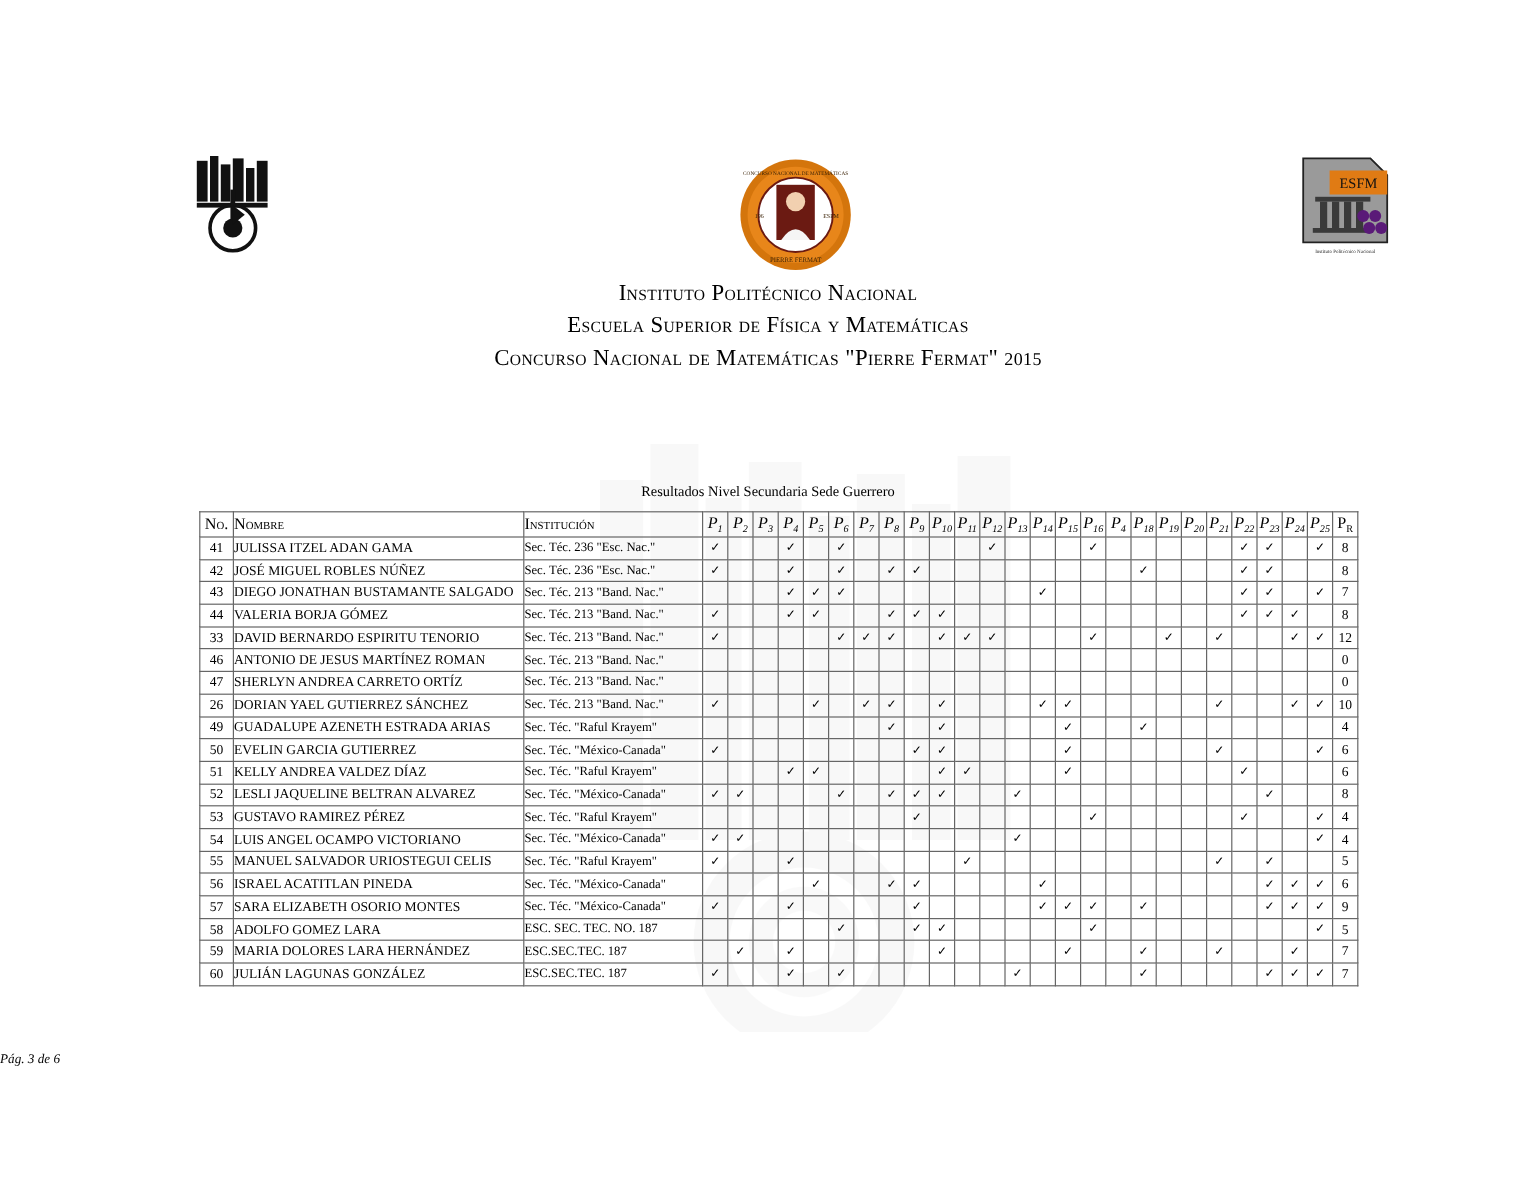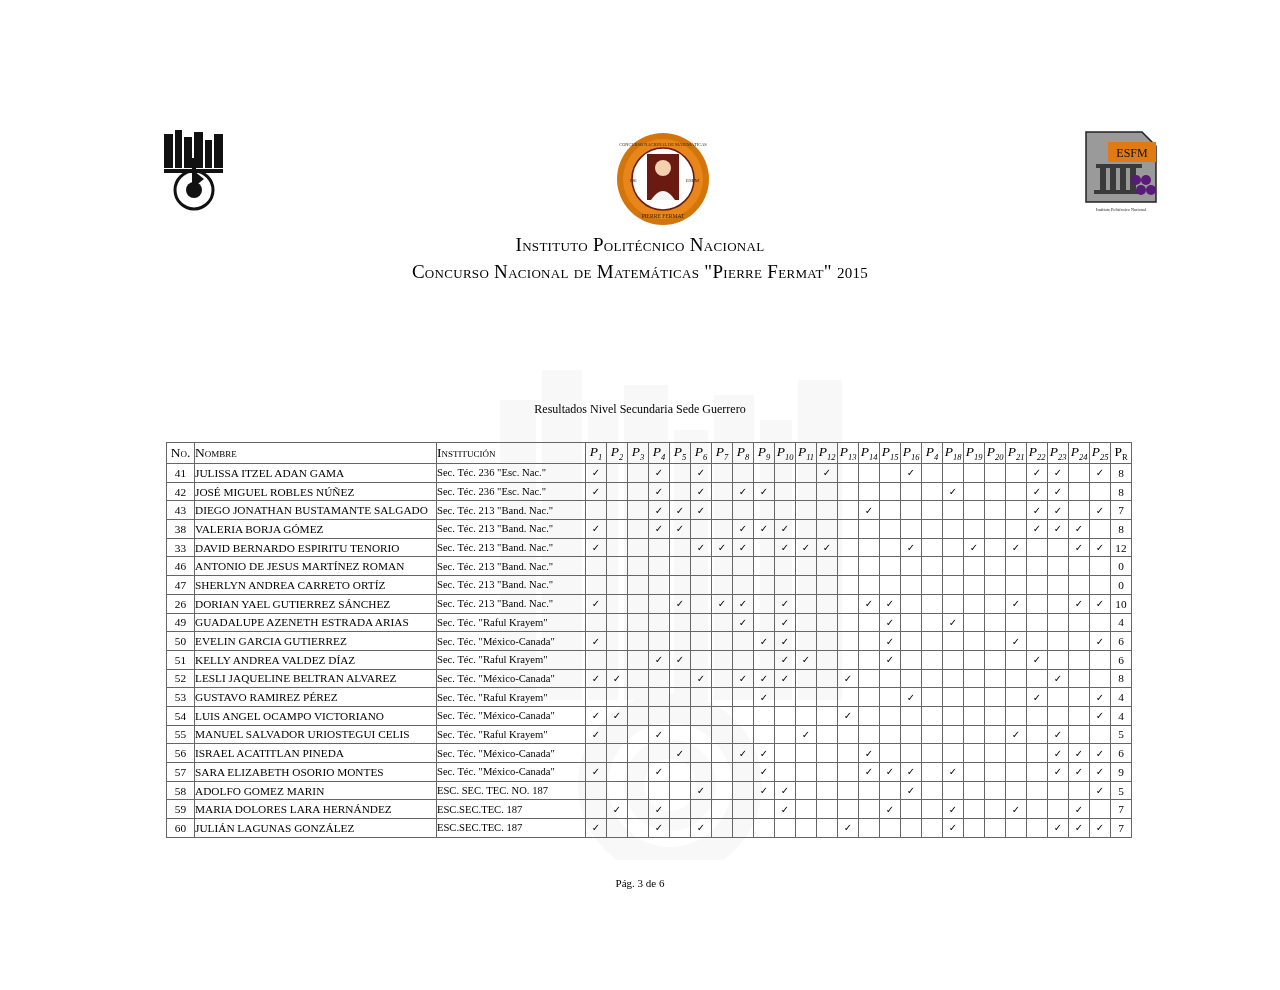--- a/index.html
+++ b/index.html
@@ -81,21 +81,21 @@
     width: 1280px;
     text-align: center;
     font-size: 12px;
     z-index: 2;
   }
 
   
   .table-wrap {
     position: absolute;
     left: 166px;
-    top: 442px;
+    top: 426px;
     z-index: 2;
   }
   table.results {
     border-collapse: collapse;
     font-family: "Liberation Serif", serif;
     table-layout: fixed;
   }
   table.results th,
   table.results td {
     border: 1px solid #666;
@@ -156,22 +156,22 @@
     font-size: 10px;
     line-height: 1;
   }
 
   
   .footer {
     position: absolute;
     left: 0;
     top: 877px;
     width: 1280px;
-    text-align: center;
     font-size: 11px;
+    font-style: italic;
     z-index: 2;
   }
 </style>
 </head>
 <body>
 
 <div class="watermark">
   <svg viewBox="0 0 420 500" width="420" height="500" xmlns="http://www.w3.org/2000/svg">
     <g fill="#b9b9b9">
       <rect x="30" y="40" width="36" height="300"></rect>
@@ -248,20 +248,21 @@
       <circle cx="64" cy="52" r="5"></circle>
       <circle cx="59" cy="62" r="5"></circle>
       <circle cx="69" cy="62" r="5"></circle>
     </g>
     <text x="39" y="83" font-family="Liberation Serif, serif" font-size="4.2" fill="#222" text-anchor="middle">Instituto Politécnico Nacional</text>
   </svg>
 </div>
 
 <div class="headings">
   <div class="h-line">Instituto Politécnico Nacional</div>
+  <div class="h-line">Escuela Superior de Física y Matemáticas</div>
   <div class="h-line">
     <span>Concurso Nacional de Matemáticas "Pierre Fermat"</span>
     <span class="yr">2015</span>
   </div>
 </div>
 
 <div class="subtitle">Resultados Nivel Secundaria  Sede Guerrero</div>
 
 <div class="table-wrap">
   <table class="results">
@@ -386,21 +387,21 @@
           <td class="p"></td>
           <td class="p"></td>
           <td class="p"></td>
           <td class="p"><span class="check">✓</span></td>
           <td class="p"><span class="check">✓</span></td>
           <td class="p"></td>
           <td class="p"><span class="check">✓</span></td>
           <td class="tot">7</td>
         </tr>
         <tr>
-          <td class="no">38</td>
+          <td class="no">44</td>
           <td class="name">VALERIA BORJA GÓMEZ</td>
           <td class="inst">Sec. Téc. 213 "Band. Nac."</td>
           <td class="p"><span class="check">✓</span></td>
           <td class="p"></td>
           <td class="p"></td>
           <td class="p"><span class="check">✓</span></td>
           <td class="p"><span class="check">✓</span></td>
           <td class="p"></td>
           <td class="p"></td>
           <td class="p"><span class="check">✓</span></td>
@@ -821,21 +822,21 @@
           <td class="p"></td>
           <td class="p"></td>
           <td class="p"></td>
           <td class="p"><span class="check">✓</span></td>
           <td class="p"><span class="check">✓</span></td>
           <td class="p"><span class="check">✓</span></td>
           <td class="tot">9</td>
         </tr>
         <tr>
           <td class="no">58</td>
-          <td class="name">ADOLFO GOMEZ MARIN</td>
+          <td class="name">ADOLFO GOMEZ LARA</td>
           <td class="inst">ESC. SEC. TEC. NO. 187</td>
           <td class="p"></td>
           <td class="p"></td>
           <td class="p"></td>
           <td class="p"></td>
           <td class="p"></td>
           <td class="p"><span class="check">✓</span></td>
           <td class="p"></td>
           <td class="p"></td>
           <td class="p"><span class="check">✓</span></td>

